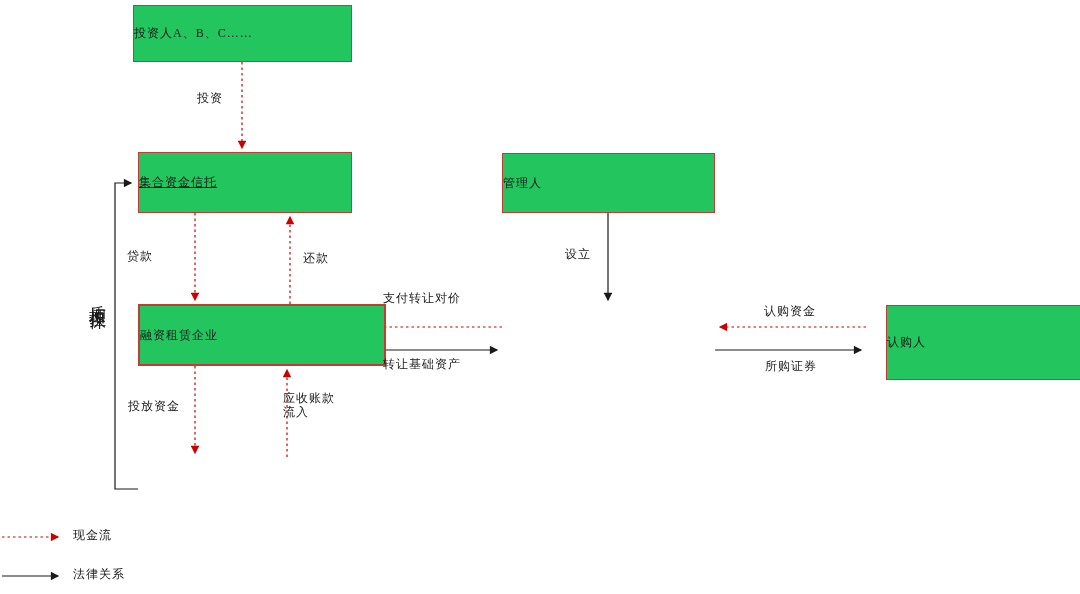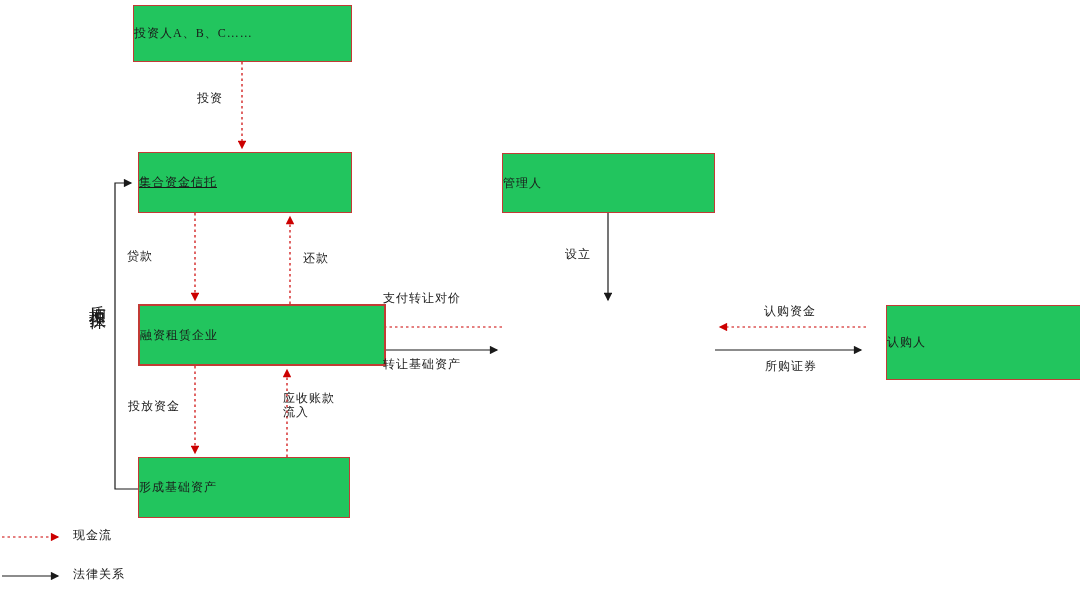--- a/index.html
+++ b/index.html
@@ -110,23 +110,20 @@
   </div>
 
   <div class="box" id="box-trust">
     <span>集合资金信托</span>
   </div>
 
   <div class="box" id="box-leasing">
     <span>融资租赁企业</span>
   </div>
 
-  <div class="box" id="box-assets">
-    <span>形成基础资产</span>
-  </div>
 
   <div class="box" id="box-manager">
     <span>管理人</span>
   </div>
 
 
   <div class="box" id="box-subscriber">
     <span>认购人</span>
   </div>
 

